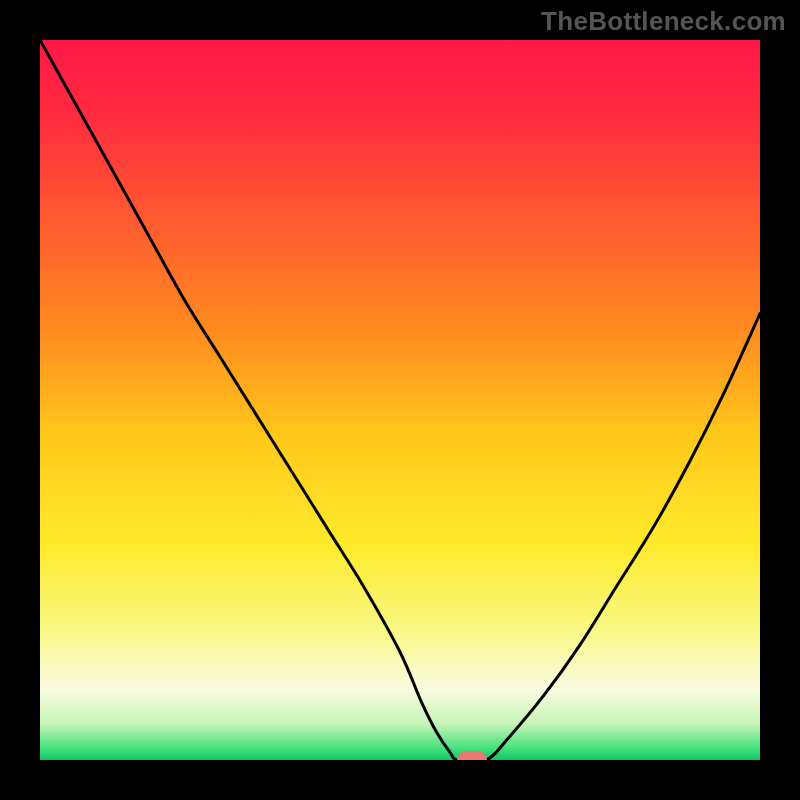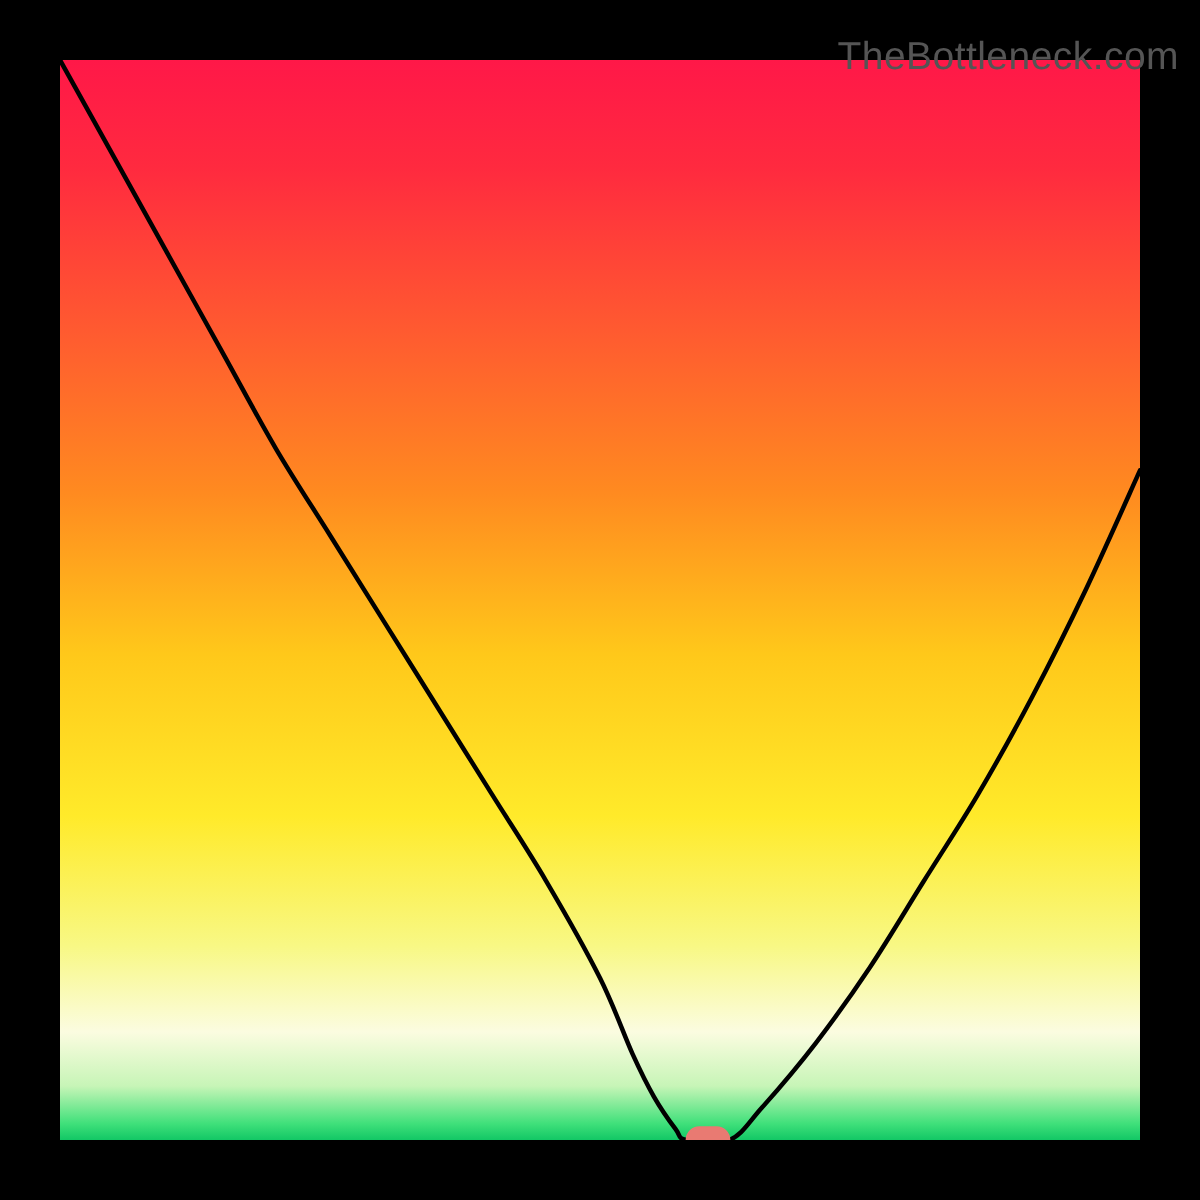--- a/index.html
+++ b/index.html
@@ -16,24 +16,23 @@
     width: 800px;
     height: 800px;
     background: #000;
   }
   .watermark {
     position: absolute;
     top: 6px;
     right: 14px;
     color: #555;
     font-size: 26px;
-    font-weight: 400;
+    font-weight: 700;
     letter-spacing: 0.3px;
     z-index: 5;
-    margin-top: 16px;
   }
   .plot-area {
     position: absolute;
     left: 40px;
     top: 40px;
     width: 720px;
     height: 720px;
     overflow: hidden;
   }
   .plot-area svg {

